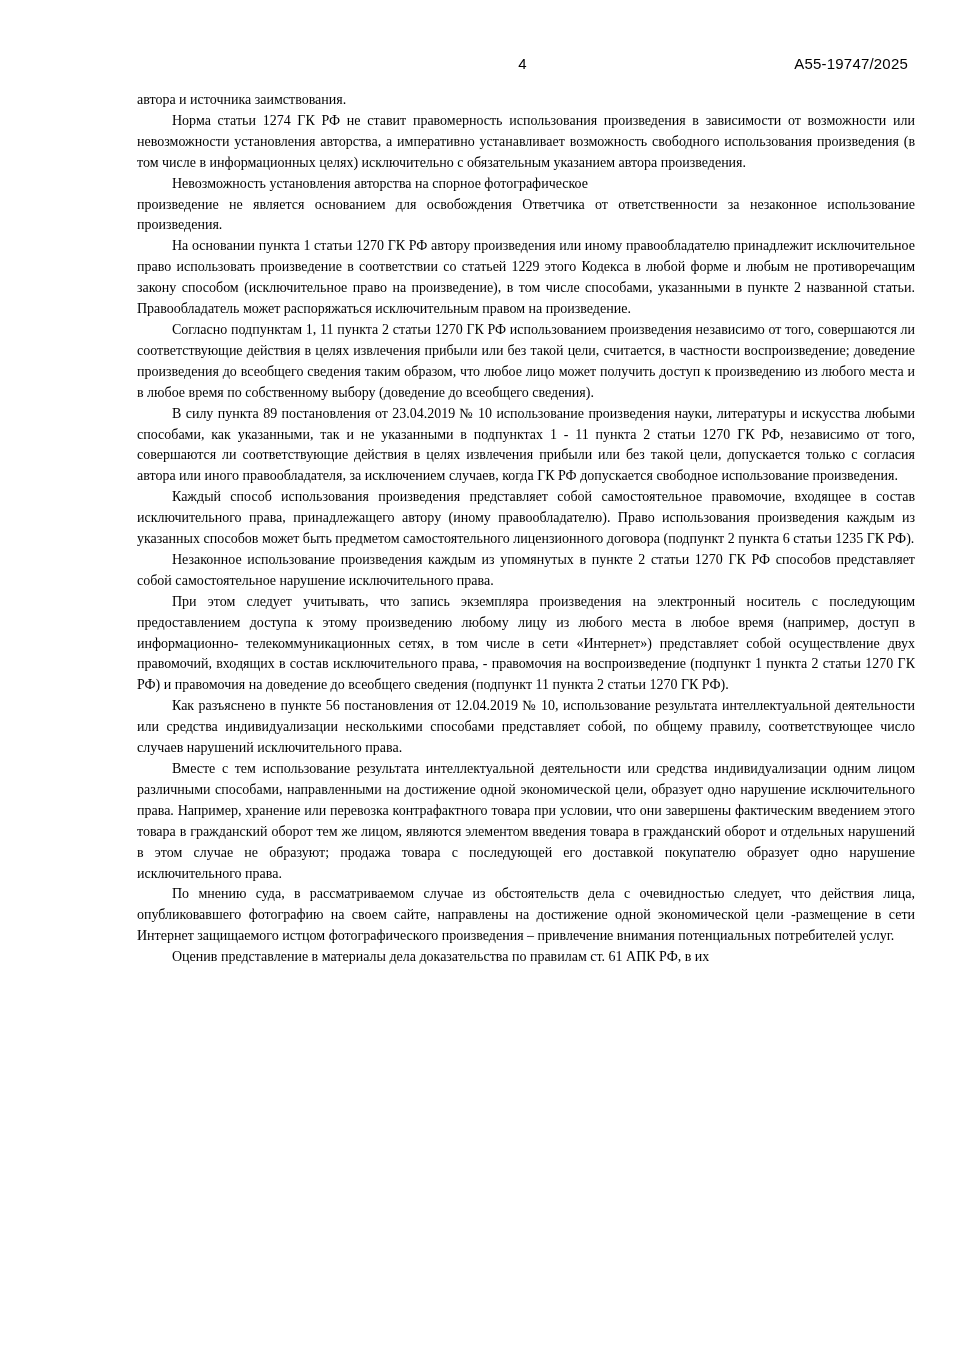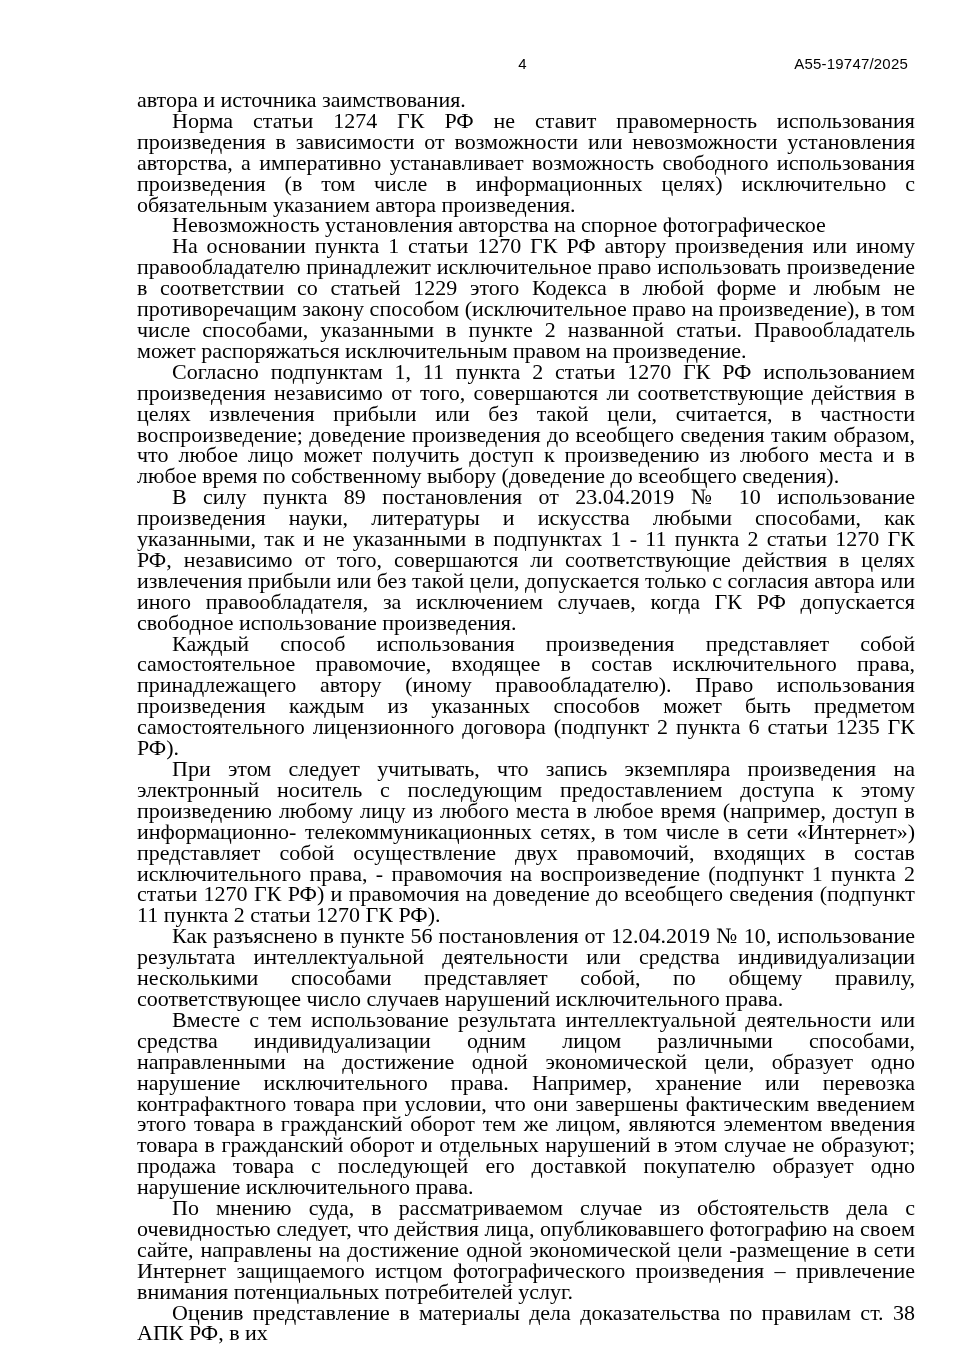--- a/index.html
+++ b/index.html
@@ -36,21 +36,21 @@
     right: 0;
     top: 0;
     letter-spacing: 0.2px;
   }
   .doc-body {
     position: absolute;
     top: 90px;
     left: 137px;
     width: 778px;
     font-family: "Liberation Serif", serif;
-    font-size: 22px;
+    font-size: 14px;
     line-height: 20.9px;
     color: #000000;
   }
   .doc-body p.para {
     margin: 0;
     padding: 0;
     text-align: justify;
     text-align-last: left;
     text-indent: 35px;
   }
@@ -66,23 +66,25 @@
 
 <div class="page">
   <div class="header-row">
     <span class="page-num">4</span>
     <span class="case-num">А55-19747/2025</span>
   </div>
   <div class="doc-body">
       <p class="para no-indent">автора и источника заимствования.</p>
       <p class="para">Норма статьи 1274 ГК РФ не ставит правомерность использования произведения в зависимости от возможности или невозможности установления авторства, а императивно устанавливает возможность свободного использования произведения (в том числе в информационных целях) исключительно с обязательным указанием автора произведения.</p>
       <p class="para no-justify">Невозможность установления авторства на спорное фотографическое</p>
+      <p class="para no-indent">произведение не является основанием для освобождения Ответчика от ответственности за незаконное использование произведения.</p>
       <p class="para">На основании пункта 1 статьи 1270 ГК РФ автору произведения или иному правообладателю принадлежит исключительное право использовать произведение в соответствии со статьей 1229 этого Кодекса в любой форме и любым не противоречащим закону способом (исключительное право на произведение), в том числе способами, указанными в пункте 2 названной статьи. Правообладатель может распоряжаться исключительным правом на произведение.</p>
       <p class="para">Согласно подпунктам 1, 11 пункта 2 статьи 1270 ГК РФ использованием произведения независимо от того, совершаются ли соответствующие действия в целях извлечения прибыли или без такой цели, считается, в частности воспроизведение; доведение произведения до всеобщего сведения таким образом, что любое лицо может получить доступ к произведению из любого места и в любое время по собственному выбору (доведение до всеобщего сведения).</p>
       <p class="para">В силу пункта 89 постановления от 23.04.2019 № 10 использование произведения науки, литературы и искусства любыми способами, как указанными, так и не указанными в подпунктах 1 - 11 пункта 2 статьи 1270 ГК РФ, независимо от того, совершаются ли соответствующие действия в целях извлечения прибыли или без такой цели, допускается только с согласия автора или иного правообладателя, за исключением случаев, когда ГК РФ допускается свободное использование произведения.</p>
       <p class="para">Каждый способ использования произведения представляет собой самостоятельное правомочие, входящее в состав исключительного права, принадлежащего автору (иному правообладателю). Право использования произведения каждым из указанных способов может быть предметом самостоятельного лицензионного договора (подпункт 2 пункта 6 статьи 1235 ГК РФ).</p>
+      <p class="para">Незаконное использование произведения каждым из упомянутых в пункте 2 статьи 1270 ГК РФ способов представляет собой самостоятельное нарушение исключительного права.</p>
       <p class="para">При этом следует учитывать, что запись экземпляра произведения на электронный носитель с последующим предоставлением доступа к этому произведению любому лицу из любого места в любое время (например, доступ в информационно- телекоммуникационных сетях, в том числе в сети «Интернет») представляет собой осуществление двух правомочий, входящих в состав исключительного права, - правомочия на воспроизведение (подпункт 1 пункта 2 статьи 1270 ГК РФ) и правомочия на доведение до всеобщего сведения (подпункт 11 пункта 2 статьи 1270 ГК РФ).</p>
       <p class="para">Как разъяснено в пункте 56 постановления от 12.04.2019 № 10, использование результата интеллектуальной деятельности или средства индивидуализации несколькими способами представляет собой, по общему правилу, соответствующее число случаев нарушений исключительного права.</p>
       <p class="para">Вместе с тем использование результата интеллектуальной деятельности или средства индивидуализации одним лицом различными способами, направленными на достижение одной экономической цели, образует одно нарушение исключительного права. Например, хранение или перевозка контрафактного товара при условии, что они завершены фактическим введением этого товара в гражданский оборот тем же лицом, являются элементом введения товара в гражданский оборот и отдельных нарушений в этом случае не образуют; продажа товара с последующей его доставкой покупателю образует одно нарушение исключительного права.</p>
       <p class="para">По мнению суда, в рассматриваемом случае из обстоятельств дела с очевидностью следует, что действия лица, опубликовавшего фотографию на своем сайте, направлены на достижение одной экономической цели -размещение в сети Интернет защищаемого истцом фотографического произведения – привлечение внимания потенциальных потребителей услуг.</p>
-      <p class="para">Оценив представление в материалы дела доказательства по правилам ст. 38 АПК РФ, в их</p>
+      <p class="para">Оценив представление в материалы дела доказательства по правилам ст. 61 АПК РФ, в их</p>
     </div>
 </div>
 
 </body></html>

